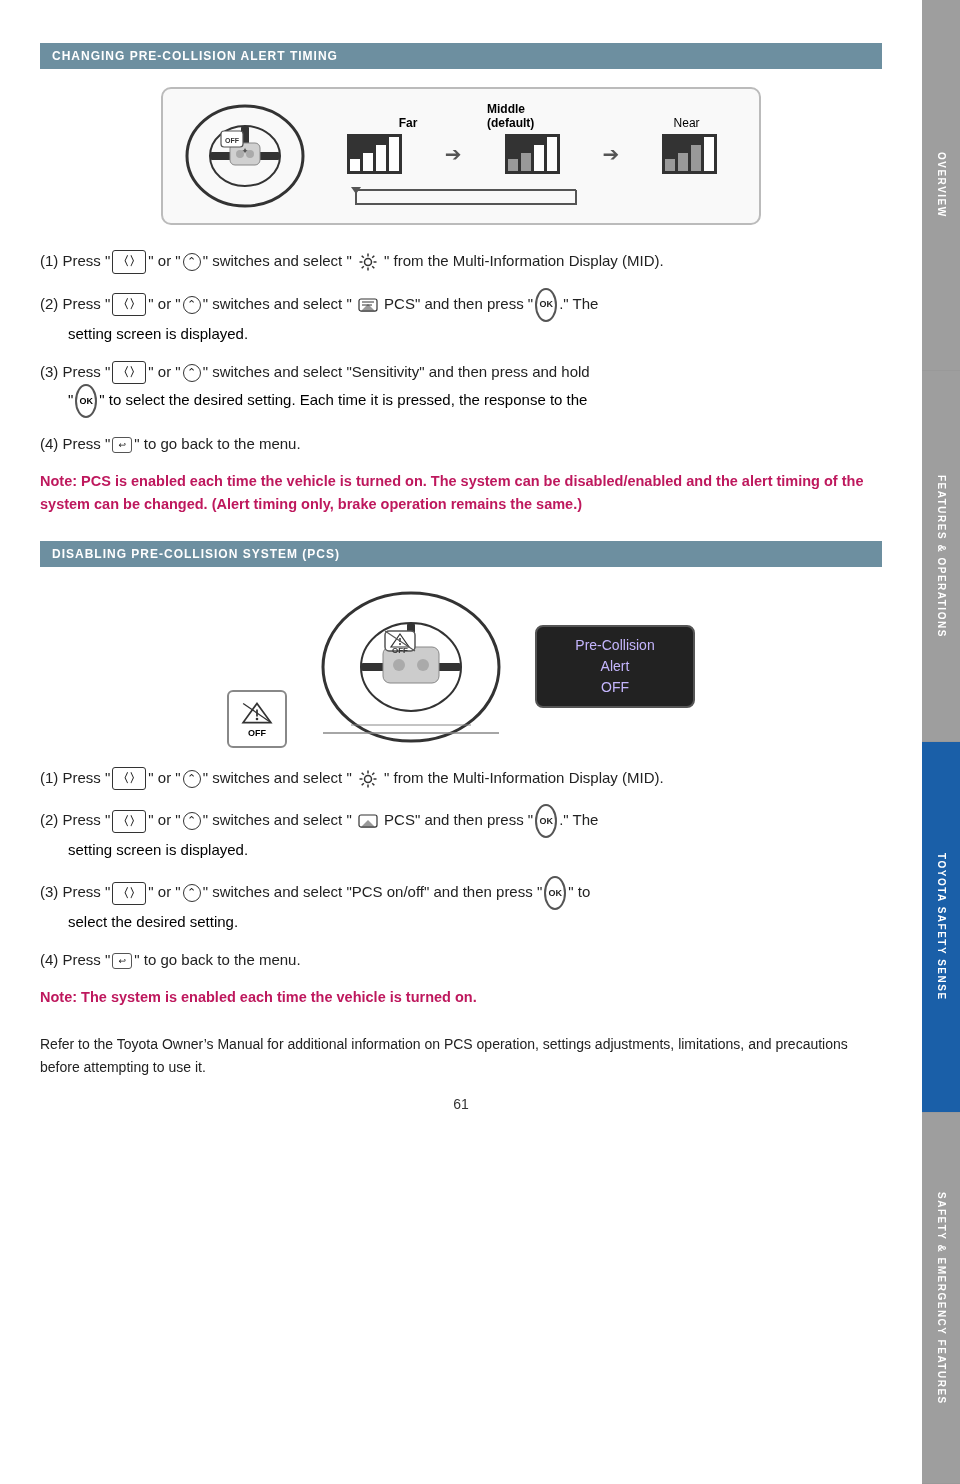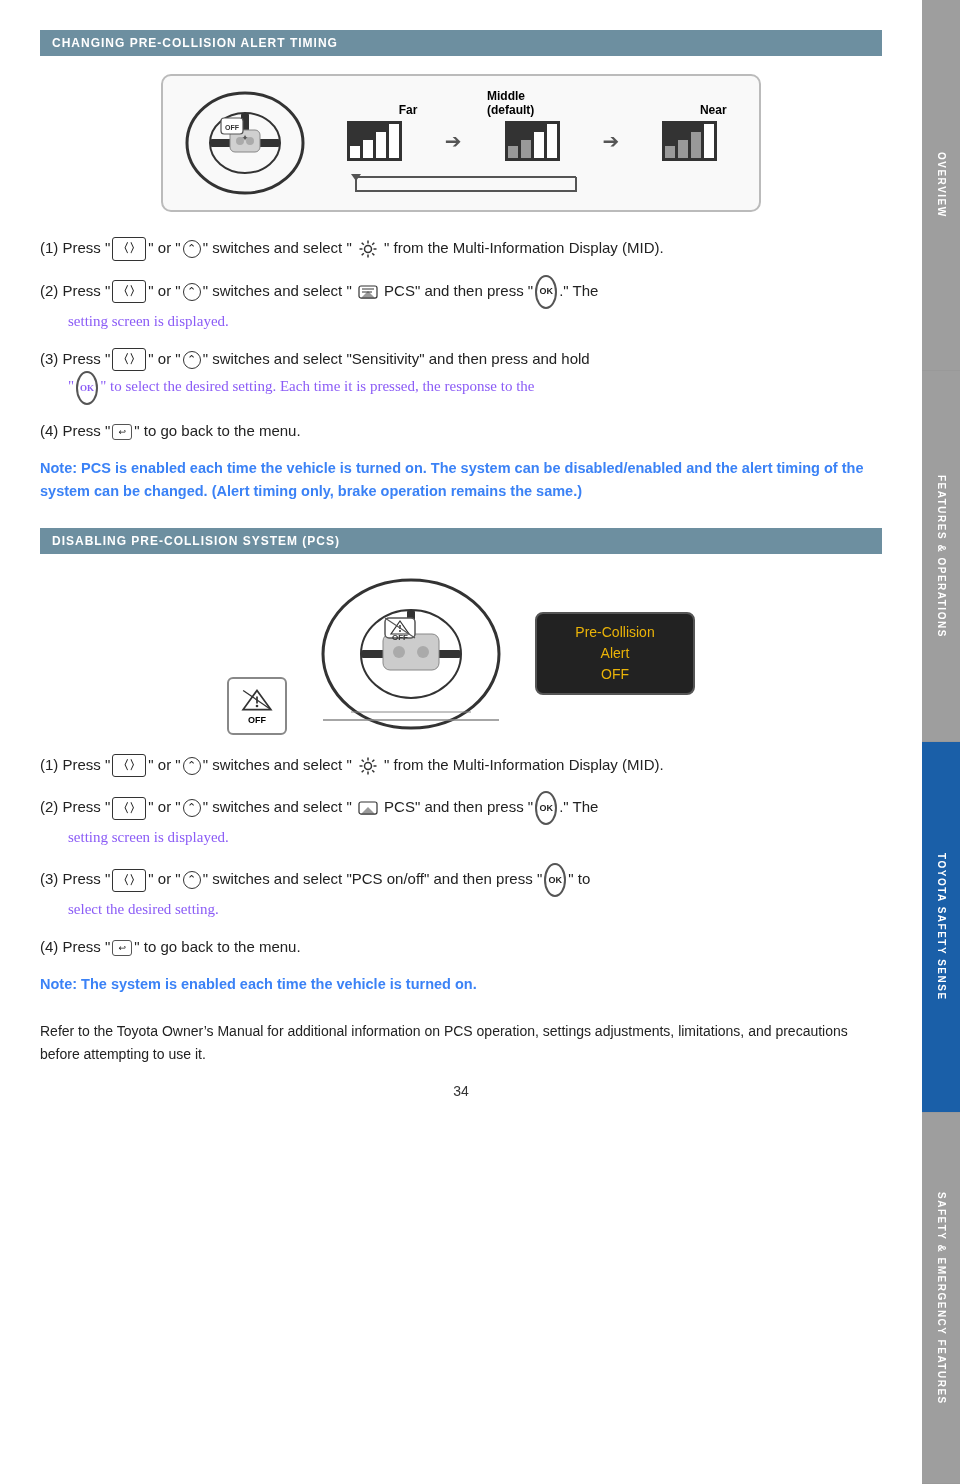--- a/index.html
+++ b/index.html
@@ -44,20 +44,21 @@
       background: #1a5fa8;
     }
     .sidebar-tab.gray {
       background: #9e9e9e;
     }
 
     
     .main {
       margin-right: 38px;
       padding: 30px 40px 30px 40px;
+      margin-top: 13px;
     }
 
     
     .section-header {
       background: #6d8fa0;
       color: #fff;
       font-size: 12px;
       font-weight: bold;
       letter-spacing: 1px;
       padding: 6px 12px;
@@ -86,23 +87,22 @@
     
     .instruction {
       margin-bottom: 14px;
       line-height: 1.6;
       color: #222;
     }
 
     .instruction-indent {
       margin-left: 28px;
       line-height: 1.6;
-      color: #8b5cf6;
+      color: #000000;
       margin-bottom: 4px;
-      font-family: Liberation Serif, serif;
     }
 
     
     .icon-inline {
       display: inline-block;
       vertical-align: middle;
       margin: 0 2px;
     }
 
     
@@ -165,29 +165,29 @@
       vertical-align: middle;
       margin: 0 2px;
     }
 
     
     .note-block {
       margin: 14px 0 24px 0;
       font-weight: bold;
       font-size: 14.5px;
       line-height: 1.6;
-      color: #3b82f6;
+      color: #be185d;
     }
 
     .pcs-screen-box {
       border: 2px solid #555;
       border-radius: 8px;
       padding: 8px 14px;
       background: #222;
-      color: #eab308;
+      color: #c4b5fd;
       font-size: 14px;
       text-align: center;
       line-height: 1.5;
       min-width: 160px;
     }
 
     
     .note-italic {
       font-size: 14px;
       line-height: 1.6;
@@ -276,21 +276,21 @@
 
       <div style="flex:1; display:flex; flex-direction:column; align-items:center;">
 
         <div style="display:flex; align-items:flex-end; width:100%; justify-content:space-around; margin-bottom:4px;">
           <div style="text-align:right; font-size:12px; font-weight:bold; width:80px;">
             <span>Far</span>
           </div>
           <div style="width:20px;"></div>
           <div style="text-align:left; font-size:12px; font-weight:bold; width:90px;">Middle<br>(default)</div>
           <div style="width:20px;"></div>
-          <div style="text-align:right; font-size:12px; font-weight:bold; width:80px;">
+          <div style="text-align:center; font-size:12px; font-weight:normal; width:80px;">
             <span>Near</span>
           </div>
         </div>
 
         <div style="display:flex; align-items:center; justify-content:space-around; width:100%;">
 
           <div style="display:flex; align-items:flex-end; gap:3px; height:40px; background:#333; padding:3px;">
             <div style="width:10px; height:12px; background:#fff;"></div>
             <div style="width:10px; height:18px; background:#fff;"></div>
             <div style="width:10px; height:26px; background:#fff;"></div>
@@ -441,16 +441,16 @@
 
   <div class="note-block">
     <span>Note: The system is enabled each time the vehicle is turned on.</span>
   </div>
 
   <div class="note-italic">
     <span>Refer to the Toyota Owner’s Manual for additional information on PCS operation, settings adjustments, limitations, and precautions before attempting to use it.</span>
   </div>
 
   <div class="page-number">
-    <span>34</span>
+    <span>61</span>
   </div>
 
 </div>
 
 </body></html>

